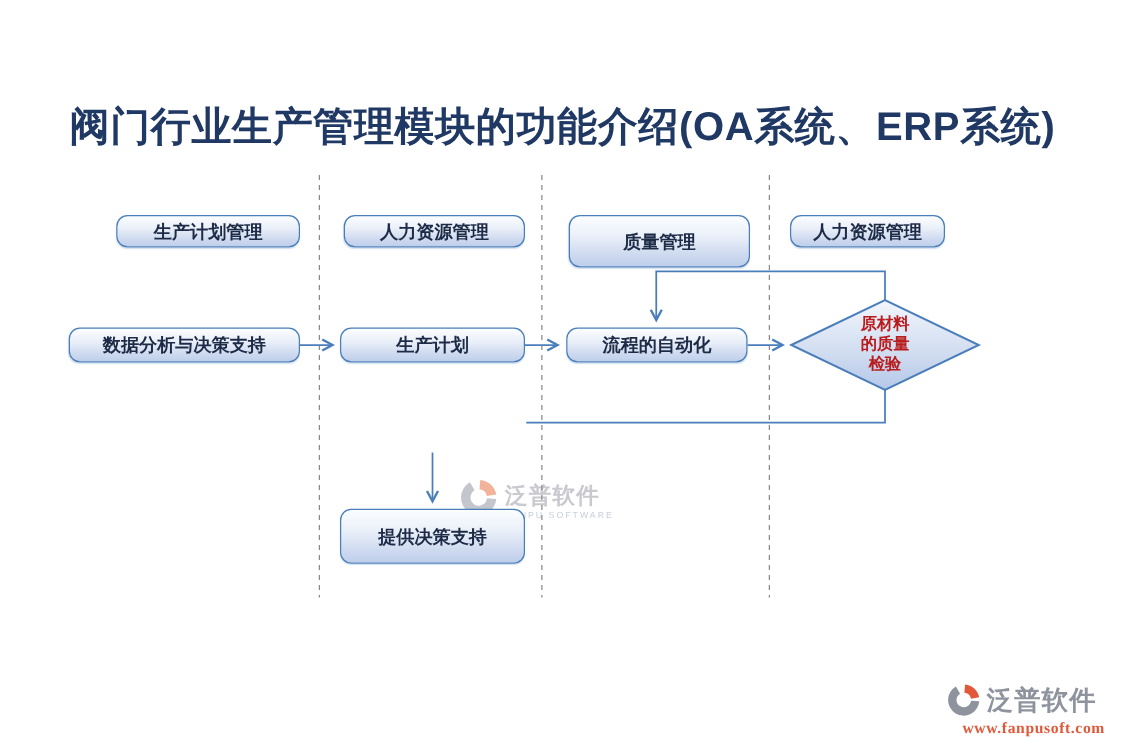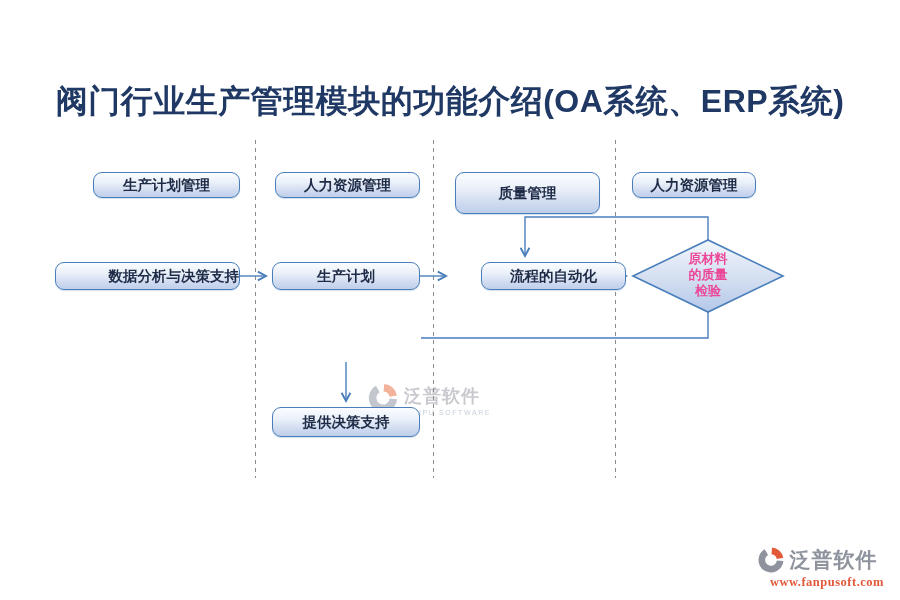--- a/index.html
+++ b/index.html
@@ -20,21 +20,21 @@
     position:absolute;z-index:3;box-sizing:border-box;
     display:flex;align-items:center;justify-content:center;
     background:linear-gradient(180deg,#fbfdff 0%,#eaf0f9 40%,#cdd9ef 78%,#bfcfea 100%);
     border:1.6px solid #4a7ebb;border-radius:9px;
     font-size:14.5px;font-weight:600;color:#1e2b47;
     box-shadow:0 1px 1px rgba(74,126,187,0.25);
   }
   .connector-layer{position:absolute;left:0;top:0;z-index:2;pointer-events:none;}
   .diamond-label{
     position:absolute;left:687px;top:251px;width:42px;z-index:3;
-    font-size:13px;line-height:16px;font-weight:600;color:#ec4899;
+    font-size:13px;line-height:16px;font-weight:600;color:#b91c1c;
     text-align:center;word-break:break-all;
   }
   .watermark{
     position:absolute;left:366px;top:381px;z-index:0;
     display:flex;align-items:flex-start;gap:4px;
   }
   .watermark .wm-text{display:flex;flex-direction:column;padding-top:3px;}
   .watermark .wm-brand{font-size:18px;font-weight:bold;color:#c9c9cf;letter-spacing:1px;}
   .watermark .wm-sub{font-size:7px;color:#c7cedb;letter-spacing:1.6px;margin-top:1px;}
   .footer-logo{
@@ -65,31 +65,31 @@
   <div class="node" style="left:275px;top:172px;width:145px;height:26px;">
     <span>人力资源管理</span>
   </div>
   <div class="node" style="left:455px;top:172px;width:145px;height:42px;">
     <span>质量管理</span>
   </div>
   <div class="node" style="left:632px;top:172px;width:124px;height:26px;">
     <span>人力资源管理</span>
   </div>
 
-  <div class="node" style="left:55px;top:262px;width:185px;height:28px;justify-content:flex-end;">
+  <div class="node" style="left:55px;top:262px;width:185px;height:28px;">
     <span>数据分析与决策支持</span>
   </div>
   <div class="node" style="left:272px;top:262px;width:148px;height:28px;text-align:center;">
     <span>生产计划</span>
   </div>
-  <div class="node" style="left:453px;top:262px;width:145px;height:28px;margin-left:28px;">
+  <div class="node" style="left:453px;top:262px;width:145px;height:28px;">
     <span>流程的自动化</span>
   </div>
 
-  <div class="node" style="left:272px;top:407px;width:148px;height:30px;">
+  <div class="node" style="left:272px;top:407px;width:148px;height:44px;">
     <span>提供决策支持</span>
   </div>
 
   <svg class="connector-layer" width="900" height="600" viewBox="0 0 900 600">
     <defs>
       <marker id="arrow" viewBox="0 0 10 10" refX="8" refY="5" markerWidth="9" markerHeight="9" orient="auto">
         <path d="M1.5,1.5 L8,5 L1.5,8.5" fill="none" stroke="#4a7ebb" stroke-width="1.5"></path>
       </marker>
       <linearGradient id="dg" x1="0" y1="0" x2="0" y2="1">
         <stop offset="0" stop-color="#f2f6fc"></stop>

